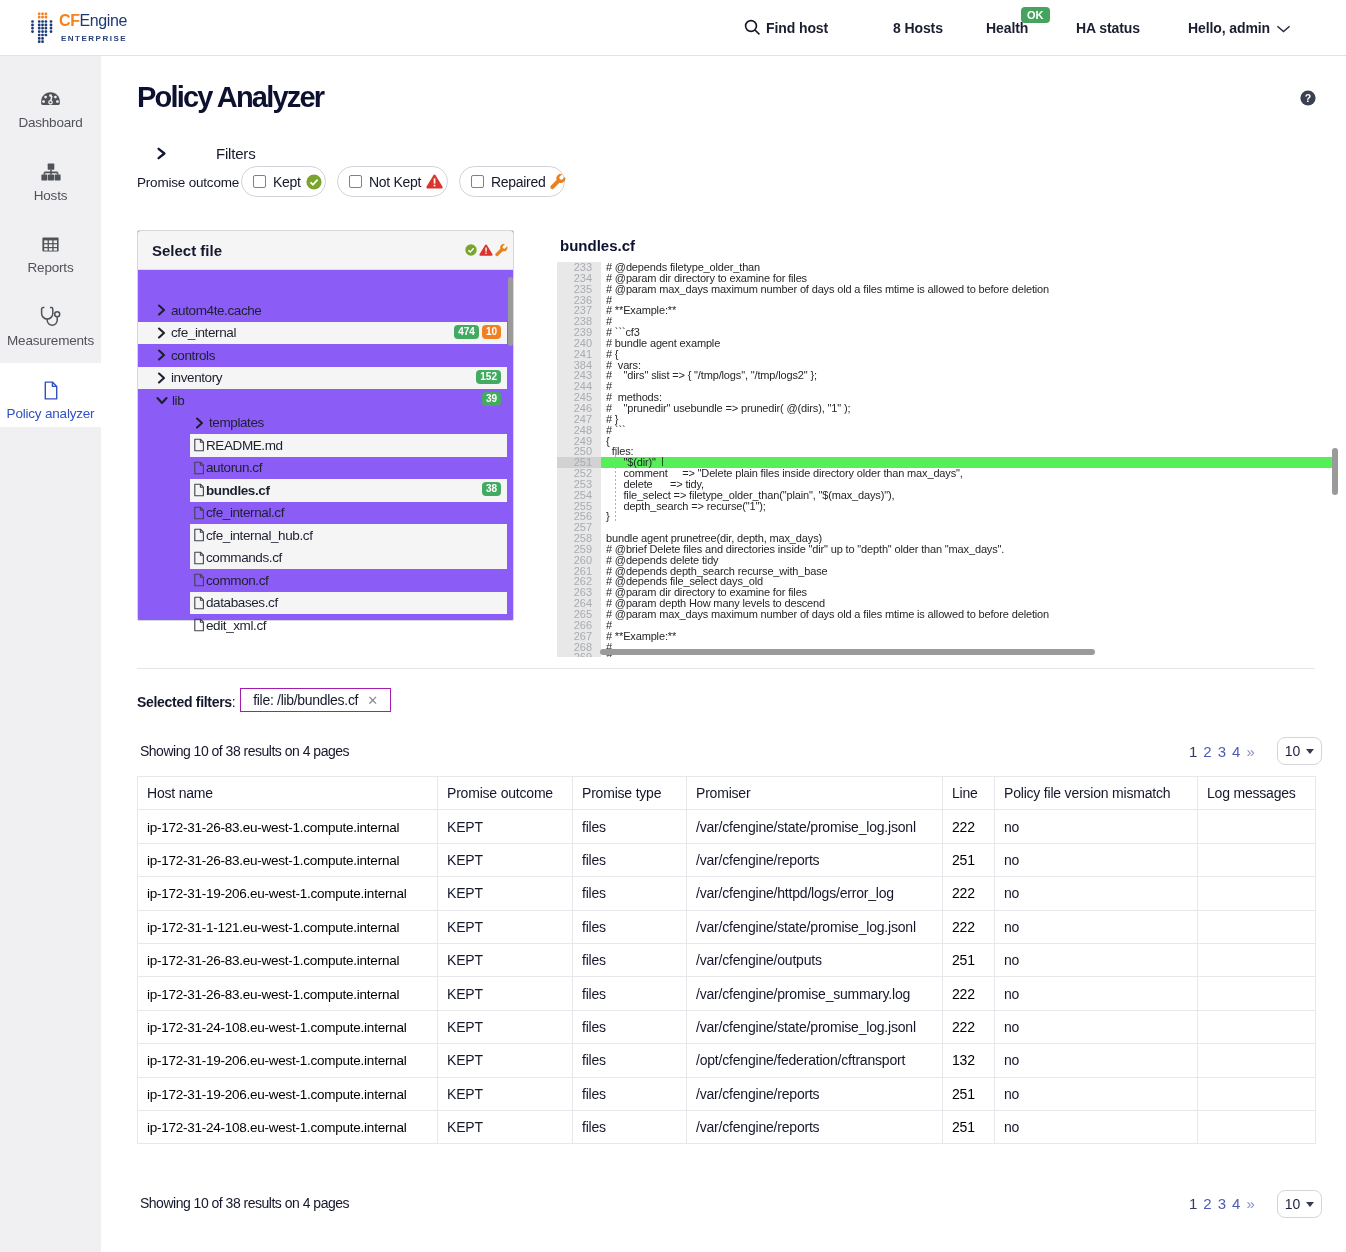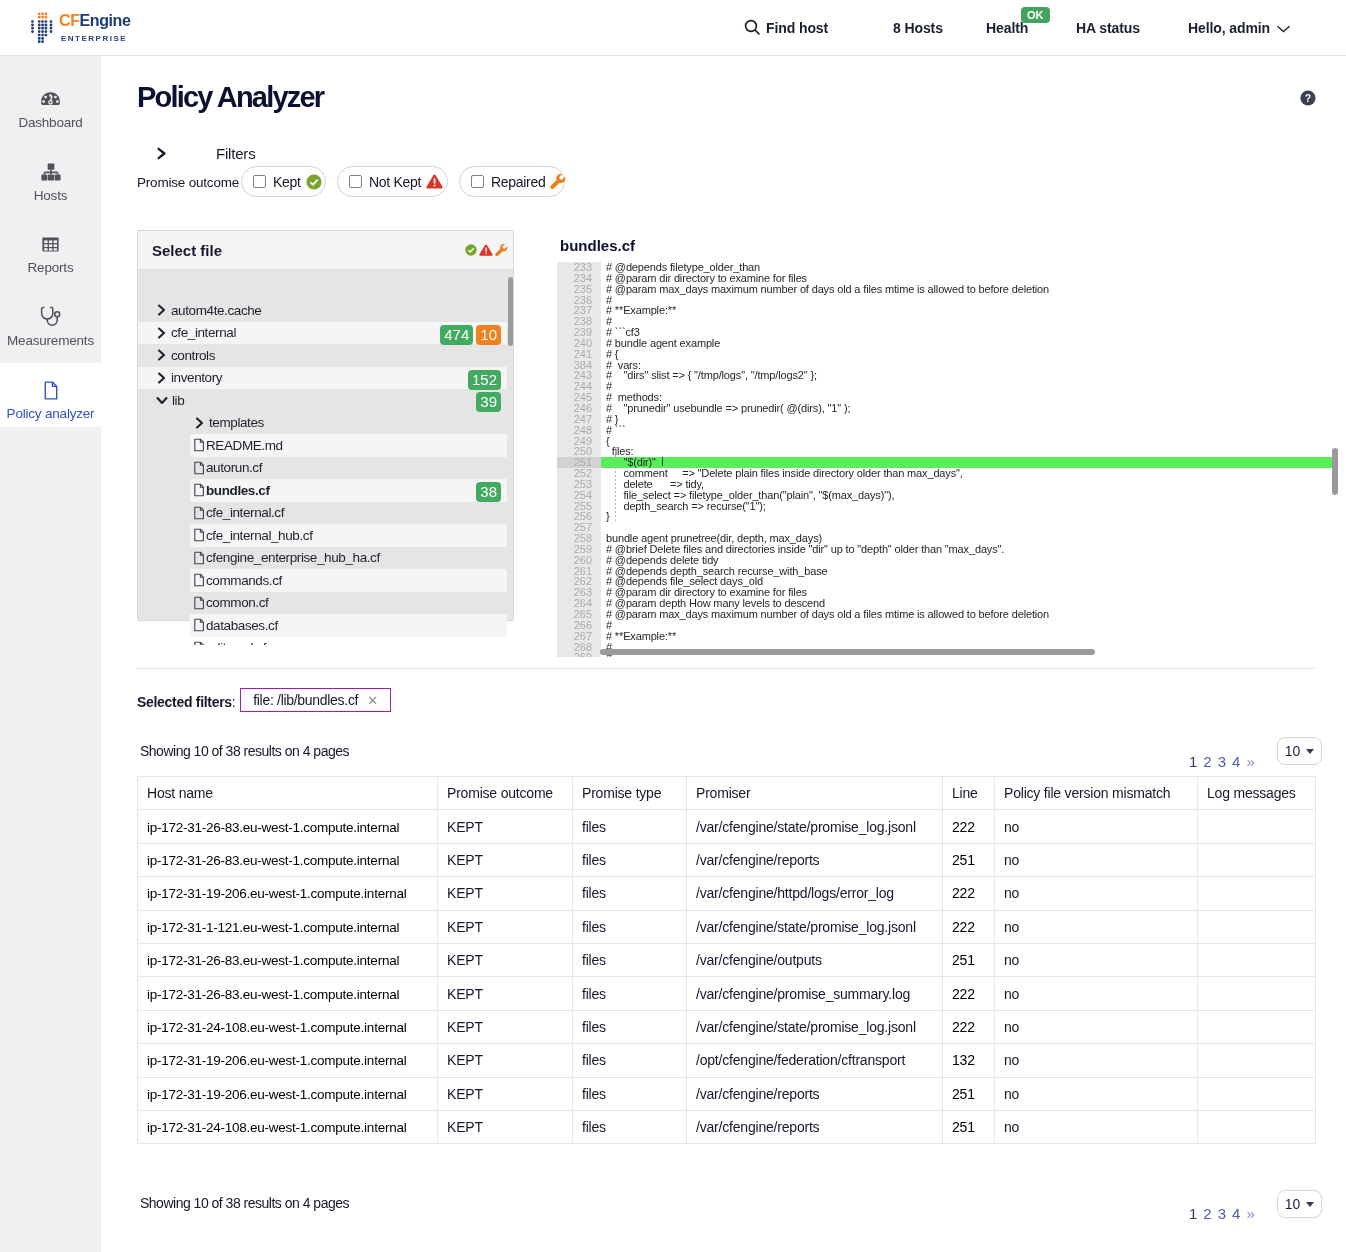--- a/index.html
+++ b/index.html
@@ -3,71 +3,71 @@
 <meta charset="utf-8">
 <style>
 * { margin:0; padding:0; box-sizing:border-box; }
 html,body { width:1346px; height:1252px; background:#fff; font-family:"Liberation Sans", sans-serif; color:#15172b; }
 body { position:relative; overflow:hidden; }
 .abs { position:absolute; }
 
 #topbar { position:absolute; left:0; top:0; width:1346px; height:56px; background:#fff; border-bottom:1px solid #e2e3e9; z-index:5; }
 .navitem { position:absolute; top:20px; font-size:14px; font-weight:600; color:#1b1e30; letter-spacing:-0.1px; white-space:nowrap; }
 #logo-cf { position:absolute; left:59px; top:12px; font-size:16px; font-weight:700; color:#f5821f; letter-spacing:-0.4px; }
-#logo-cf span { color:#1d3a77; font-weight:700;text-align:right; }
+#logo-cf span { color:#1d3a77; font-weight:400;text-align:right; }
 #logo-ent { position:absolute; left:61px; top:34px; font-size:8px; font-weight:700; color:#27427c; letter-spacing:1.5px; }
 
 #sidebar { position:absolute; left:0; top:56px; width:101px; height:1196px; background:#f0f0f2; }
 .sideitem { position:absolute; left:0; width:101px; text-align:center; color:#4f5258; }
 .sideitem .ic { height:24px; display:flex; align-items:center; justify-content:center; }
 .sideitem .lbl { font-size:13.5px; letter-spacing:-0.2px; margin-top:4px; white-space:nowrap; }
 .sideitem.active { color:#3151c4; }
 #activebg { position:absolute; left:0; top:307px; width:101px; height:64px; background:#fff; }
 
 #main { position:absolute; left:101px; top:56px; width:1245px; height:1196px; background:#fff; }
 h1 { position:absolute; left:36px; top:25px; font-size:29px; font-weight:700; color:#0d1130; letter-spacing:-1.8px; }
 #help { position:absolute; left:1199px; top:34px; }
 
 #fchev { position:absolute; left:55px; top:90px; }
 #filters-label { position:absolute; left:71px; top:89px; font-size:15px; letter-spacing:-0.2px; color:#15172b;margin-left:44px; }
 #promise-outcome { position:absolute; left:36px; top:119px; font-size:13.5px; letter-spacing:-0.2px; color:#15172b; }
 .pill { position:absolute; top:110px; height:31px; border:1px solid #d2d3da; border-radius:16px; background:#fff; display:flex; align-items:center; font-size:14px; letter-spacing:-0.3px; color:#15172b; white-space:nowrap; }
 .pill .cb { width:13px; height:13px; border:1px solid #7e818c; border-radius:2px; background:#fff; margin-right:7px; flex:none; }
 .pill .ict { margin-left:5px; display:flex; }
 
-#filepanel { position:absolute; left:36px; top:174px; width:377px; height:391px; border:1px solid #d6d7dc; border-radius:2px; background:#e5e5e5; }
+#filepanel { position:absolute; left:36px; top:174px; width:377px; height:391px; border:1px solid #d6d7dc; border-radius:2px; background:#8b5cf6; }
 #filepanel .hd { height:39px; background:#f5f5f6; border-bottom:1px solid #dcdde1; display:flex; align-items:center; padding:0 5px 0 14px; border-radius:2px 2px 0 0; }
 #filepanel .hd .t { font-size:15px; font-weight:700; color:#15172b; flex:1; }
 #filepanel .hd .ics { display:flex; gap:2px; align-items:center; }
 .tree { position:absolute; left:0; top:40px; width:369px; height:350px; overflow:hidden; padding-top:4px;margin-top:24px; }
 .trow { height:22.5px; display:flex; align-items:center; font-size:13.5px; letter-spacing:-0.4px; color:#1d202e; position:relative; }
 .trow.g { background:#f5f5f6; }
 .badges { position:absolute; right:6px; top:3px; display:flex; gap:3px; letter-spacing:0; }
-.bdg { display:inline-block; min-width:14px; padding:1px 4px 2px; border-radius:4px; background:#43ab61; color:#fff; font-size:15px; font-weight:400; text-align:left; }
+.bdg { display:inline-block; min-width:14px; padding:1px 4px 2px; border-radius:4px; background:#43ab61; color:#fff; font-size:10px; font-weight:700; text-align:left; }
 .bdg.o { background:#ef8122; }
 #fp-scroll { position:absolute; right:0px; top:46px; width:5px; height:69px; background:#9a9a9a; border-radius:3px; }
 
 #codetitle { position:absolute; left:459px; top:181px; font-size:15px; font-weight:700; color:#0d1130; }
 #codebox { position:absolute; left:456px; top:206px; width:775px; height:395px; overflow:hidden; }
 .cl { height:10.857px; white-space:pre; font-size:11px; letter-spacing:-0.15px; line-height:10.857px; color:#26262a; display:flex; }
 .cl .ln { display:inline-block; width:44px; background:#e8e8e8; color:#a9acb0; text-align:right; padding-right:9px; font-size:11px; letter-spacing:0; flex:none; }
 .cl .cd { padding-left:5px; flex:1; }
 .cl.hl .cd { background:#57ef57; }
 .cl.hl .ln { background:#d2d2d2; }
 .cur { display:inline-block; width:1px; height:9px; background:#17501a; }
 #iguide { position:absolute; left:58px; top:185px; width:1px; height:76px; background-image:linear-gradient(#aeb0b2 40%, transparent 40%); background-size:1px 4px; }
 #vscroll { position:absolute; left:1231px; top:392px; width:6px; height:47px; background:#9a9a9a; border-radius:3px; }
 #hscroll { position:absolute; left:499px; top:593px; width:495px; height:6px; background:#9a9a9a; border-radius:3px; }
 
 #selfilters { position:absolute; left:36px; top:638px; font-size:14px; letter-spacing:-0.3px; }
 #ftag { position:absolute; left:139px; top:632px; width:151px; height:24px; border:1px solid #a21caf; font-size:14px; letter-spacing:-0.3px; display:flex; align-items:center; justify-content:center; gap:9px; color:#15172b; }
 #ftag .x { color:#8a8d96; font-size:13px; }
 
 .showing { position:absolute; left:39px; font-size:14px; letter-spacing:-0.5px; color:#15172b; }
-.pager { position:absolute; font-size:15px; color:#4f5caf;margin-top:10px; }
+.pager { position:absolute; font-size:15px; color:#4f5caf; }
 .pager span { margin:0 3px; }
 .pager .p1 { color:#323a5e; }
 .pager .nx { color:#8a92c8; }
 .pgsel { position:absolute; left:1176px; width:45px; height:28px; border:1px solid #d4d5da; border-radius:8px; display:flex; align-items:center; justify-content:center; gap:6px; font-size:14px; color:#1b2240; }
 .pgsel .car { width:0; height:0; border-left:4px solid transparent; border-right:4px solid transparent; border-top:5px solid #333a52; }
 
 #tbl { position:absolute; left:36px; top:720px; width:1178px; border-collapse:collapse; table-layout:fixed; }
 #tbl th, #tbl td { border:1px solid #e7e8ec; font-size:14px; letter-spacing:-0.2px; text-align:left; padding:0 9px; height:33.4px; font-weight:400; white-space:nowrap; overflow:hidden; }
 #tbl td a { color:#000000; text-decoration:none;margin-top:16px; }
 #tbl td a.hn { font-size:13.5px; letter-spacing:-0.25px; }
@@ -368,29 +368,20 @@
         </div>
 <div class="trow g" style="margin-left:52px">
           <span style="margin-left:3px;margin-right:1px;display:flex">
             <svg width="12" height="14" viewBox="0 0 12 14" style="flex:none">
               <path d="M1.8 1.2 h5.6 l3 3 V12.8 H1.8 Z" fill="none" stroke="#3f434e" stroke-width="1.1" stroke-linejoin="round"></path>
               <path d="M7.4 1.2 V4.2 H10.4" fill="none" stroke="#3f434e" stroke-width="1.1" stroke-linejoin="round"></path>
             </svg>
           </span>
           <span>cfe_internal_hub.cf</span>
         </div>
-<div class="trow" style="margin-left:52px">
-          <span style="margin-left:3px;margin-right:1px;display:flex">
-            <svg width="12" height="14" viewBox="0 0 12 14" style="flex:none">
-              <path d="M1.8 1.2 h5.6 l3 3 V12.8 H1.8 Z" fill="none" stroke="#3f434e" stroke-width="1.1" stroke-linejoin="round"></path>
-              <path d="M7.4 1.2 V4.2 H10.4" fill="none" stroke="#3f434e" stroke-width="1.1" stroke-linejoin="round"></path>
-            </svg>
-          </span>
-          <span>cfengine_enterprise_hub_ha.cf</span>
-        </div>
 <div class="trow g" style="margin-left:52px">
           <span style="margin-left:3px;margin-right:1px;display:flex">
             <svg width="12" height="14" viewBox="0 0 12 14" style="flex:none">
               <path d="M1.8 1.2 h5.6 l3 3 V12.8 H1.8 Z" fill="none" stroke="#3f434e" stroke-width="1.1" stroke-linejoin="round"></path>
               <path d="M7.4 1.2 V4.2 H10.4" fill="none" stroke="#3f434e" stroke-width="1.1" stroke-linejoin="round"></path>
             </svg>
           </span>
           <span>commands.cf</span>
         </div>
 <div class="trow" style="margin-left:52px">

